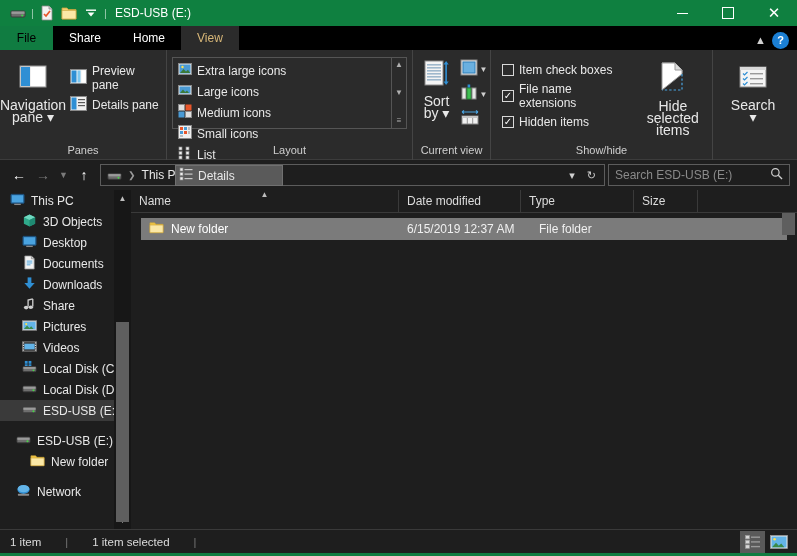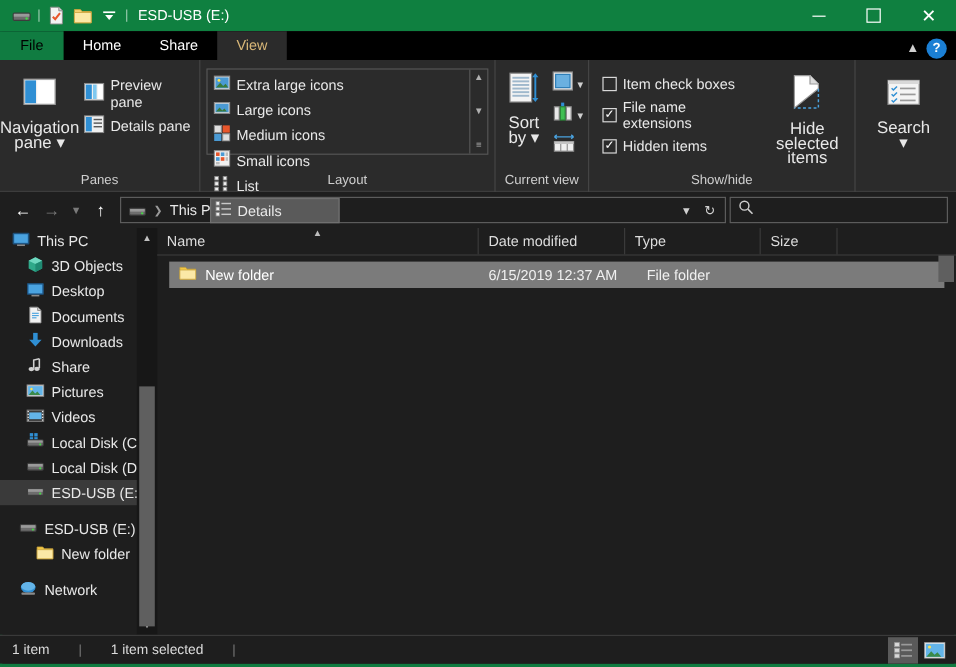--- a/index.html
+++ b/index.html
@@ -299,22 +299,22 @@
     <span class="win-title">ESD-USB (E:)</span>
     <div class="win-ctrl">
       <div class="wc-min"></div>
       <div class="wc-max"></div>
       <div class="wc-close">✕</div>
     </div>
   </div>
 
   <div class="tabstrip">
     <div class="tab file">File</div>
+    <div class="tab">Share</div>
     <div class="tab">Home</div>
-    <div class="tab">Share</div>
     <div class="tab active">View</div>
     <div class="tab-right">
       <span class="chev-up">▲</span>
       <span class="help-btn">?</span>
     </div>
   </div>
 
   <div class="ribbon">
 
     <div class="rgroup" style="width:166px">
@@ -591,20 +591,21 @@
       <span class="crumb-sep">❯</span>
       <span class="crumb">This PC</span>
       <span class="crumb-sep">❯</span>
       <span class="crumb">ESD-USB (E:)</span>
       <span class="crumb-right">
         <div>▾</div>
         <div>↻</div>
       </span>
     </div>
     <div class="searchbox">
+      <span class="ph">Search ESD-USB (E:)</span>
       <span>
         <svg width="13" height="13" viewBox="0 0 14 14">
           <circle cx="5.8" cy="5.8" r="4" fill="none" stroke="#cfcfcf" stroke-width="1.3"></circle>
           <path d="M8.9 8.9L13 13" stroke="#cfcfcf" stroke-width="1.4"></path>
         </svg>
       </span>
     </div>
   </div>
 
   <div class="body">

